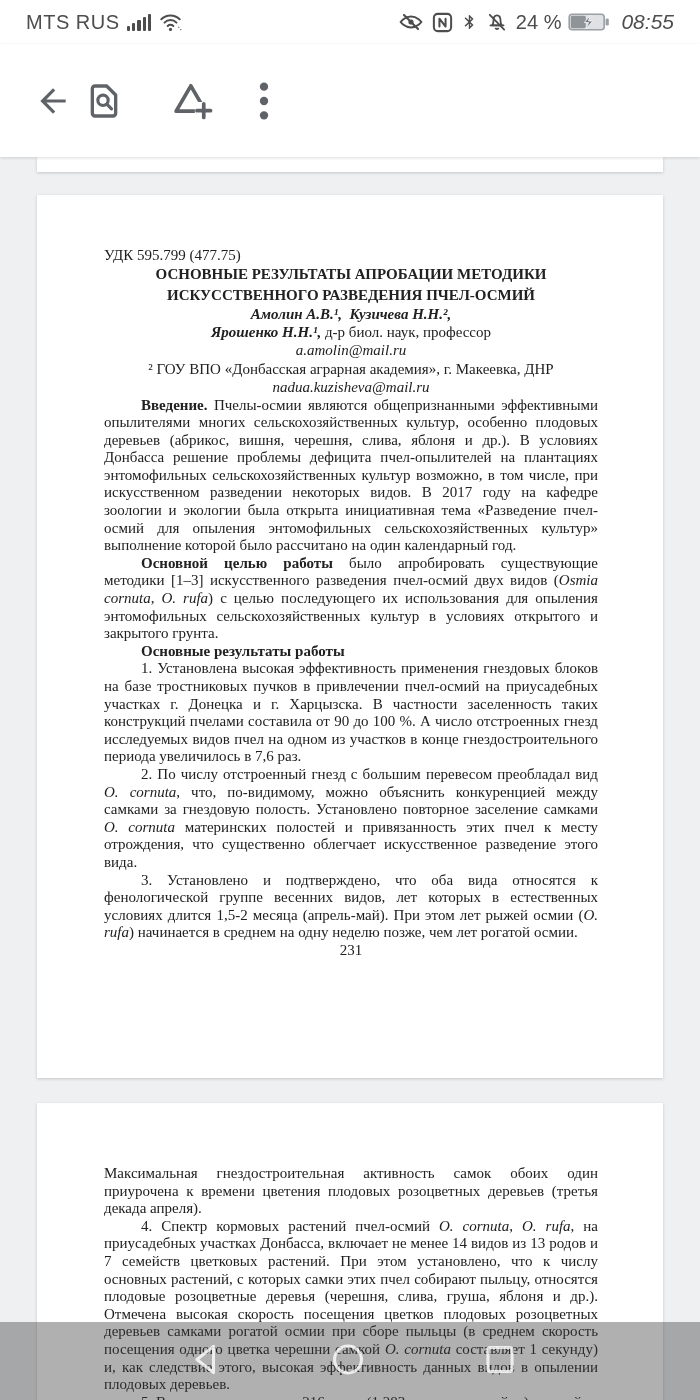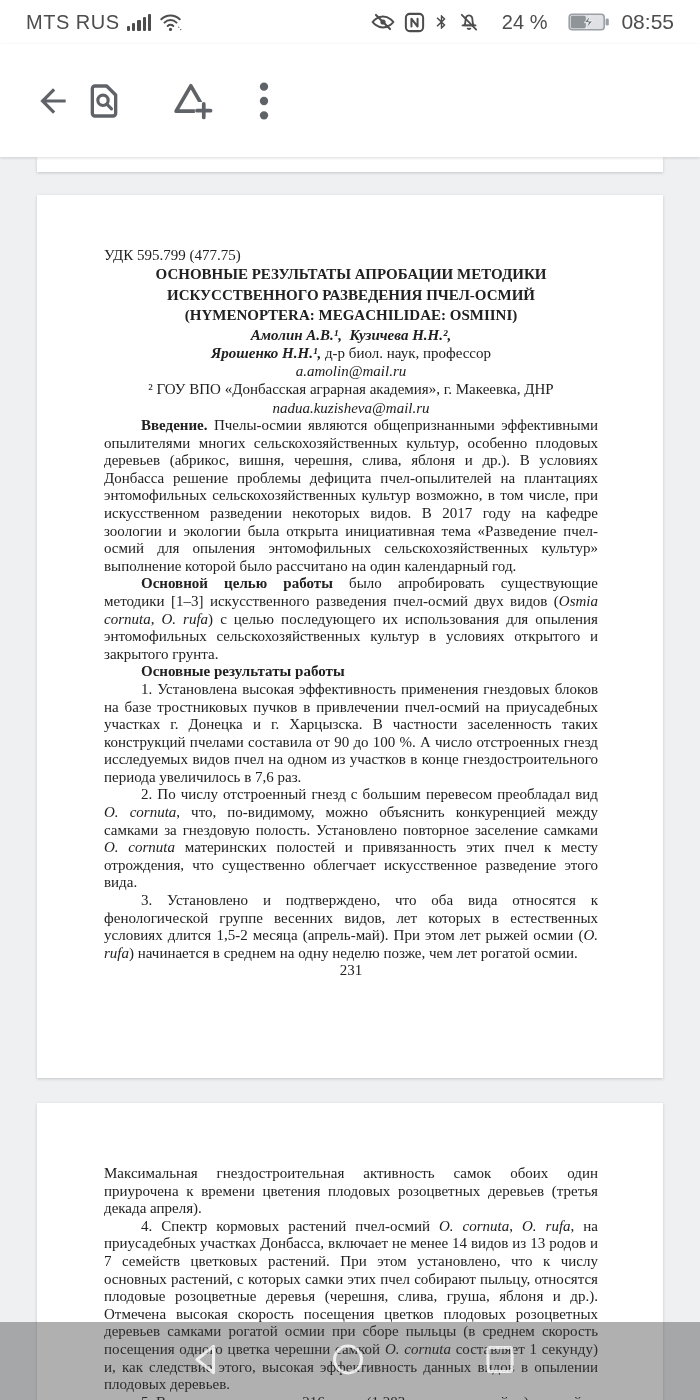--- a/index.html
+++ b/index.html
@@ -4,22 +4,22 @@
 <style>
   html,body{margin:0;padding:0;background:#dcdcdc;}
   .screen{position:relative;width:700px;height:1400px;overflow:hidden;background:#ffffff;
           font-family:"Liberation Sans","DejaVu Sans",sans-serif;}
 
   
   .status-bar{height:44px;display:flex;align-items:center;justify-content:space-between;
               padding:0 26px;box-sizing:border-box;color:#4d4d4d;background:#fff;}
   .sb-group{display:flex;align-items:center;gap:7px;}
   .sb-carrier{font-size:20px;letter-spacing:.5px;}
-  .sb-time{font-size:21px;margin-left:4px;}
-  .sb-pct{font-size:20px;margin:0 14px;}
+  .sb-time{font-size:21px;margin-left:4px;font-style:italic;}
+  .sb-pct{font-size:20px;margin:0 0;}
   .sigbars{display:flex;align-items:flex-end;gap:2px;height:18px;}
   .sigbars i{display:block;width:3.4px;background:#4d4d4d;border-radius:1px;}
   .sb-icon{display:block;}
 
   
   .app-bar{height:113px;display:flex;align-items:center;background:#fff;
            box-shadow:0 1px 3px rgba(0,0,0,.14);position:relative;z-index:5;
            padding:0 28px 0 34px;box-sizing:border-box;}
   .icon-btn{background:none;border:none;padding:0;margin:0;cursor:pointer;display:flex;
             align-items:center;justify-content:center;}
@@ -148,21 +148,20 @@
     </div>
   </div>
 
   <div class="viewer">
     <div class="page page-prev"></div>
     <div class="page page-one">
       <div>
           <p class="para udk"><span class="r-n">УДК 595.799 (477.75)</span></p>
           <p class="para title"><span class="r-b">ОСНОВНЫЕ РЕЗУЛЬТАТЫ АПРОБАЦИИ МЕТОДИКИ</span></p>
           <p class="para title"><span class="r-b">ИСКУССТВЕННОГО РАЗВЕДЕНИЯ ПЧЕЛ-ОСМИЙ</span></p>
-          <p class="para title"><span class="r-b">(HYMENOPTERA: MEGACHILIDAE: OSMIINI)</span></p>
           <p class="para authors gap-top"><span class="r-bi">Амолин А.В.¹, &nbsp;Кузичева Н.Н.²,</span></p>
           <p class="para authors"><span class="r-bi">Ярошенко Н.Н.¹,</span><span class="r-n"> д-р биол. наук, профессор</span></p>
           <p class="para aff"><span class="r-i">a.amolin@mail.ru</span></p>
           <p class="para aff"><span class="r-n">² ГОУ ВПО «Донбасская аграрная академия», г. Макеевка, ДНР</span></p>
           <p class="para aff"><span class="r-i">nadua.kuzisheva@mail.ru</span></p>
           <p class="para body first"><span class="r-b">Введение.</span><span class="r-n"> Пчелы-осмии являются общепризнанными эффективными опылителями многих сельскохозяйственных культур, особенно плодовых деревьев (абрикос, вишня, черешня, слива, яблоня и др.). В условиях Донбасса решение проблемы дефицита пчел-опылителей на плантациях энтомофильных сельскохозяйственных культур возможно, в том числе, при искусственном разведении некоторых видов. В 2017 году на кафедре зоологии и экологии была открыта инициативная тема «Разведение пчел-осмий для опыления энтомофильных сельскохозяйственных культур» выполнение которой было рассчитано на один календарный год.</span></p>
           <p class="para body"><span class="r-b">Основной целью работы</span><span class="r-n"> было апробировать существующие методики [1–3] искусственного разведения пчел-осмий двух видов (</span><span class="r-i">Osmia cornuta</span><span class="r-n">, </span><span class="r-i">O. rufa</span><span class="r-n">) с целью последующего их использования для опыления энтомофильных сельскохозяйственных культур в условиях открытого и закрытого грунта.</span></p>
           <p class="para body heading"><span class="r-b">Основные результаты работы</span></p>
           <p class="para body"><span class="r-n">1. Установлена высокая эффективность применения гнездовых блоков на базе тростниковых пучков в привлечении пчел-осмий на приусадебных участках г. Донецка и г. Харцызска. В частности заселенность таких конструкций пчелами составила от 90 до 100 %. А число отстроенных гнезд исследуемых видов пчел на одном из участков в конце гнездостроительного периода увеличилось в 7,6 раз.</span></p>
           <p class="para body"><span class="r-n">2. По числу отстроенный гнезд с большим перевесом преобладал вид </span><span class="r-i">O. cornuta</span><span class="r-n">, что, по-видимому, можно объяснить конкуренцией между самками за гнездовую полость. Установлено повторное заселение самками </span><span class="r-i">O. cornuta</span><span class="r-n"> материнских полостей и привязанность этих пчел к месту отрождения, что существенно облегчает искусственное разведение этого вида.</span></p>

